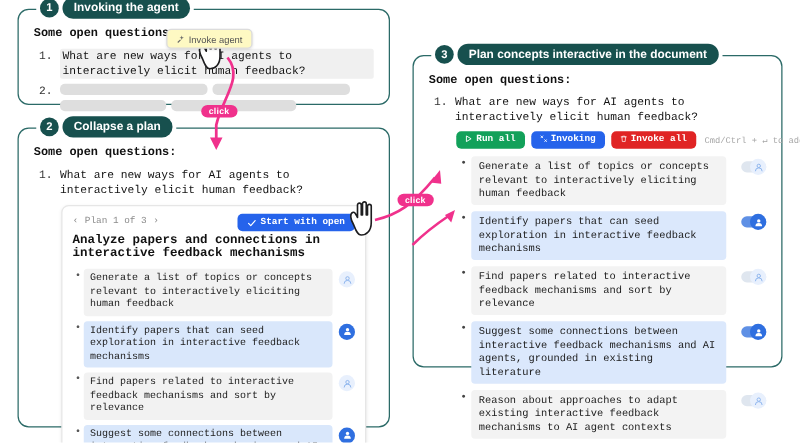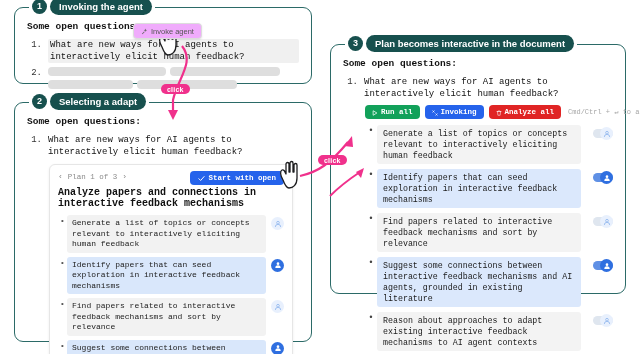--- a/index.html
+++ b/index.html
@@ -65,21 +65,21 @@
     font-size:9px;line-height:12px;color:#111;
     background:#f0f0f0;border-radius:2px;padding:0 2px;
   }
   .q-text.plain{background:transparent;padding:0;}
   .bars{display:flex;flex-wrap:wrap;gap:4px;width:240px;}
   .bar{height:9px;border-radius:4px;background:#dedede;}
 
   
   #invoke-btn{
     position:absolute;left:118px;top:15px;
-    background:#f0abfc;border:1px solid #dcdcdc;
+    background:#fef9c3;border:1px solid #dcdcdc;
     border-radius:4px;
     padding:2.5px 7px;
     display:flex;align-items:center;gap:3px;
     font-size:7.5px;color:#555;
     box-shadow:0 1px 2px rgba(0,0,0,.10);
     z-index:5;
   }
 
   
   .plan-card{
@@ -130,21 +130,21 @@
   }
   .step-icon.off{background:#e8f0fd;}
   .step-icon.on{background:#2f6fe0;}
 
   
   .p3-list{margin-left:22px;}
   .toolbar{display:flex;align-items:center;gap:5px;margin:5px 0 6px 0;}
   .tbtn{
     font-size:7.5px;font-weight:bold;color:#fff;
     border-radius:4px;padding:3px 7px;
-    display:flex;align-items:flex-end;gap:3px;
+    display:flex;align-items:flex-start;gap:3px;
     white-space:nowrap;
   }
   .tbtn.run{background:#12a15a;}
   .tbtn.collapse{background:#2563eb;}
   .tbtn.delete{background:#e02424;}
   .tbtn-hint{font-size:7px;color:#a6a6a6;margin-left:2px;white-space:nowrap;}
 
   .p3-step{display:flex;align-items:flex-start;margin-bottom:5px;}
   .p3-bullet{width:12px;flex:none;text-align:center;font-size:9px;color:#444;line-height:12px;}
   .p3-chip{
@@ -223,21 +223,21 @@
           <path d="M7 8 L2 13 L3.4 14.4 L8.4 9.4 Z" fill="#666"></path>
         </svg>
       </span>
       <span>Invoke agent</span>
     </div>
   </div>
 
   <div class="panel" id="panel-2">
     <div class="panel-header">
       <div class="step-num">2</div>
-      <div class="step-title">Selecting a adapt</div>
+      <div class="step-title">Collapse a plan</div>
     </div>
 
     <div class="panel-body">
       <div class="doc-heading">Some open questions:</div>
 
       <div class="q-row">
         <div class="q-num">1.</div>
         <div class="q-text plain">What are new ways for AI agents to interactively elicit human feedback?</div>
       </div>
 
@@ -309,21 +309,21 @@
             
           </div>
         </div>
       </div>
     </div>
   </div>
 
   <div class="panel" id="panel-3">
     <div class="panel-header">
       <div class="step-num">3</div>
-      <div class="step-title">Plan becomes interactive in the document</div>
+      <div class="step-title">Plan concepts interactive in the document</div>
     </div>
 
     <div class="panel-body">
       <div class="doc-heading">Some open questions:</div>
 
       <div class="q-row">
         <div class="q-num">1.</div>
         <div class="q-text plain">What are new ways for AI agents to interactively elicit human feedback?</div>
       </div>
 
@@ -344,21 +344,21 @@
                 </svg>
             </span>
             <span>Invoking</span>
           </div>
           <div class="tbtn delete">
             <span class="ico">
               <svg width="6" height="6" viewBox="0 0 16 16">
                   <path d="M2.5 4 H13.5 M5.5 4 V2.5 H10.5 V4 M4 4 L5 14 H11 L12 4" stroke="#fff" stroke-width="1.5" fill="none" stroke-linecap="round" stroke-linejoin="round"></path>
                 </svg>
             </span>
-            <span>Analyze all</span>
+            <span>Invoke all</span>
           </div>
           <div class="tbtn-hint">Cmd/Ctrl + ↵ to add step</div>
         </div>
 
         <div class="p3-step">
           <div class="p3-bullet">•</div>
           <div class="p3-chip">Generate a list of topics or concepts relevant to interactively eliciting human feedback</div>
           <div class="p3-toggle">
             <div class="tg-track"></div>
             <div class="tg-knob off">

